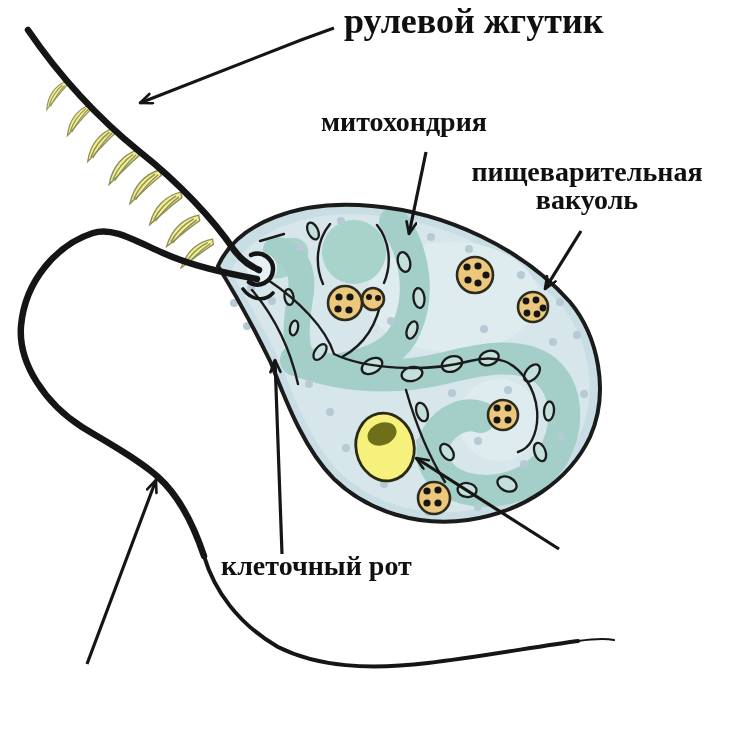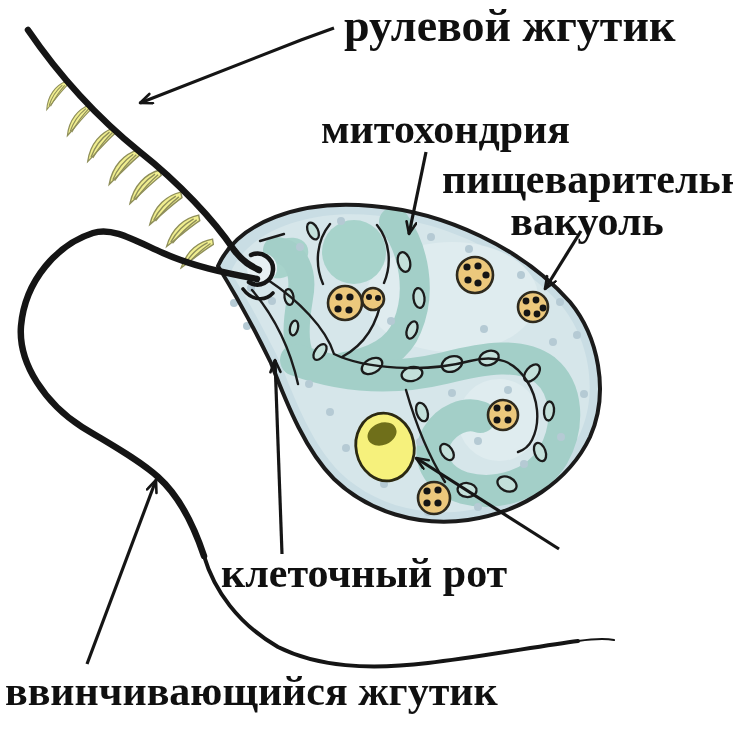--- a/index.html
+++ b/index.html
@@ -3,26 +3,26 @@
 <meta charset="utf-8">
 <style>
   html,body{margin:0;padding:0;background:#ffffff;}
   body{width:733px;height:733px;overflow:hidden;}
   .stage{position:relative;width:733px;height:733px;background:#ffffff;}
   .stage svg{position:absolute;left:0;top:0;}
   .lbl{
     position:absolute;
     font-family:"Liberation Serif","DejaVu Serif",serif;
     font-weight:bold;
-    font-size:42px;
+    font-size:28px;
     color:#101010;
     white-space:nowrap;
     line-height:1.0;
   }
-  #lbl-steering{left:344px;top:3px;font-size:46px;}
+  #lbl-steering{left:344px;top:3px;font-size:36px;}
   #lbl-mito{left:321px;top:108px;}
   #lbl-vac{left:442px;top:158px;width:290px;text-align:center;white-space:pre-line;}
   #lbl-mouth{left:221px;top:552px;}
   #lbl-nucleus{left:527px;top:548px;}
   #lbl-screwing{left:5px;top:670px;}
   .ovals ellipse{stroke:#1b1b1b;stroke-width:2.3;}
   .vac-body{stroke:#2e2a1e;stroke-width:2.6;}
   .nucleus-body{stroke:#2b2912;stroke-width:2.8;}
   .thin path{stroke:#1b1b1b;stroke-width:2.4;fill:none;stroke-linecap:round;}
   .pocket-arc{stroke:#151515;fill:none;stroke-linecap:round;}
@@ -220,14 +220,13 @@
       <line x1="559" y1="549" x2="416" y2="458" marker-end="url(#ah)"></line>
       <line x1="87" y1="664" x2="156" y2="480" marker-end="url(#ah)"></line>
     </g>
   </svg>
 
   <div class="lbl" id="lbl-steering">рулевой жгутик</div>
   <div class="lbl" id="lbl-mito">митохондрия</div>
   <div class="lbl" id="lbl-vac">пищеварительная
 вакуоль</div>
   <div class="lbl" id="lbl-mouth">клеточный рот</div>
-  <div class="lbl" id="lbl-screwing">ввинчивающийся жгутик</div>
 </div>
 
 </body></html>

